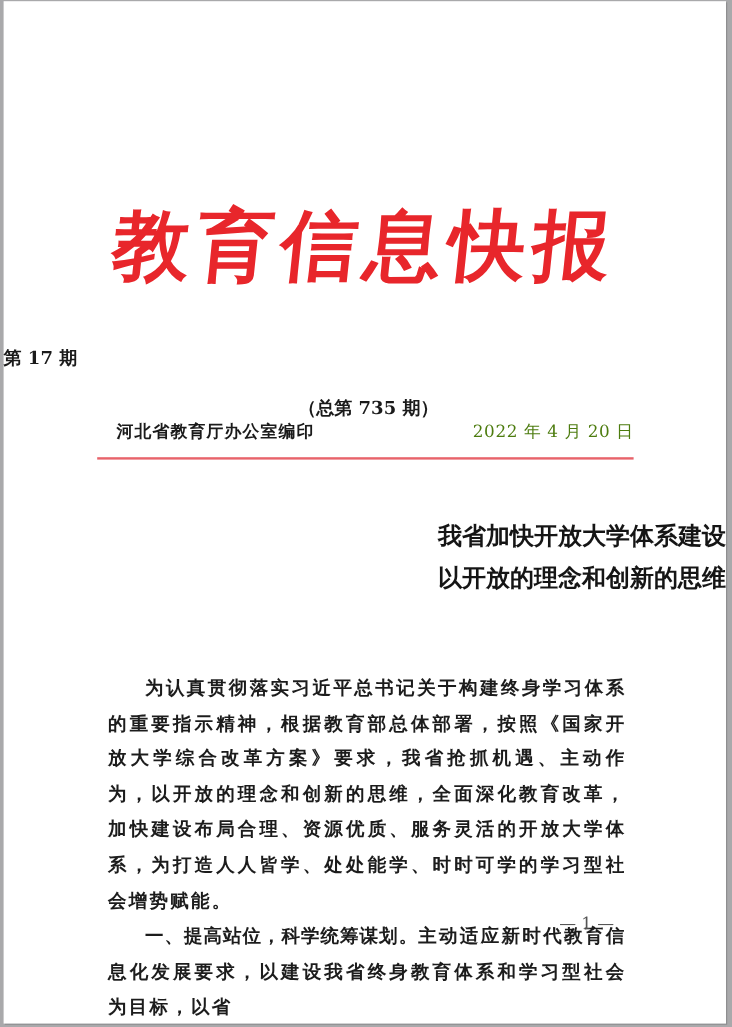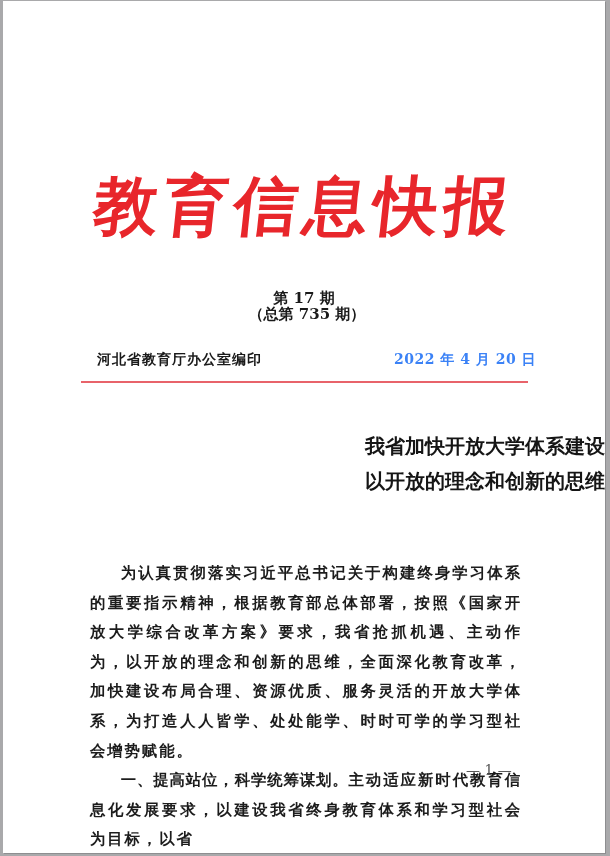--- a/index.html
+++ b/index.html
@@ -18,34 +18,34 @@
     position:absolute; left:0; right:0; top:160px; height:90px;
     text-align:center;
     color:#e8262b;
     font-family: "DejaVu Serif", serif;
     font-size:64px; font-weight:bold; letter-spacing:6px;
     line-height:90px;
     transform: skewX(-6deg);
   }
   .issue {
     position:absolute; left:0; right:0; top:288px;
-    text-align:center; font-size:15px; font-weight:bold; color:#1a1a1a;
+    font-size:15px; font-weight:bold; color:#1a1a1a;
   }
   .total {
-    position:absolute; left:0; right:0; top:304px;
+    position:absolute; left:0; right:0; top:330px;
     text-align:center; font-size:15px; font-weight:bold; color:#1a1a1a;
     padding-left:6px;
   }
   .publisher {
     position:absolute; left:94px; top:350px;
     font-size:14px; font-weight:bold; color:#1a1a1a; letter-spacing:1px;
   }
   .pubdate {
     position:absolute; left:391px; top:350px;
-    font-size:14px; font-weight:bold; color:#3b82f6; letter-spacing:0.5px;
+    font-size:14px; font-weight:normal; color:#4d7c0f; letter-spacing:0.5px;
   }
   .rule {
     position:absolute; left:78px; width:447px; top:380px; height:2px;
     background:#e8636a;
   }
   .headline {
     position:absolute; left:0; right:0; top:428px;
     text-align:right; font-family:"DejaVu Sans", sans-serif;
     font-size:20px; font-weight:bold; color:#151515; line-height:35px;
   }

